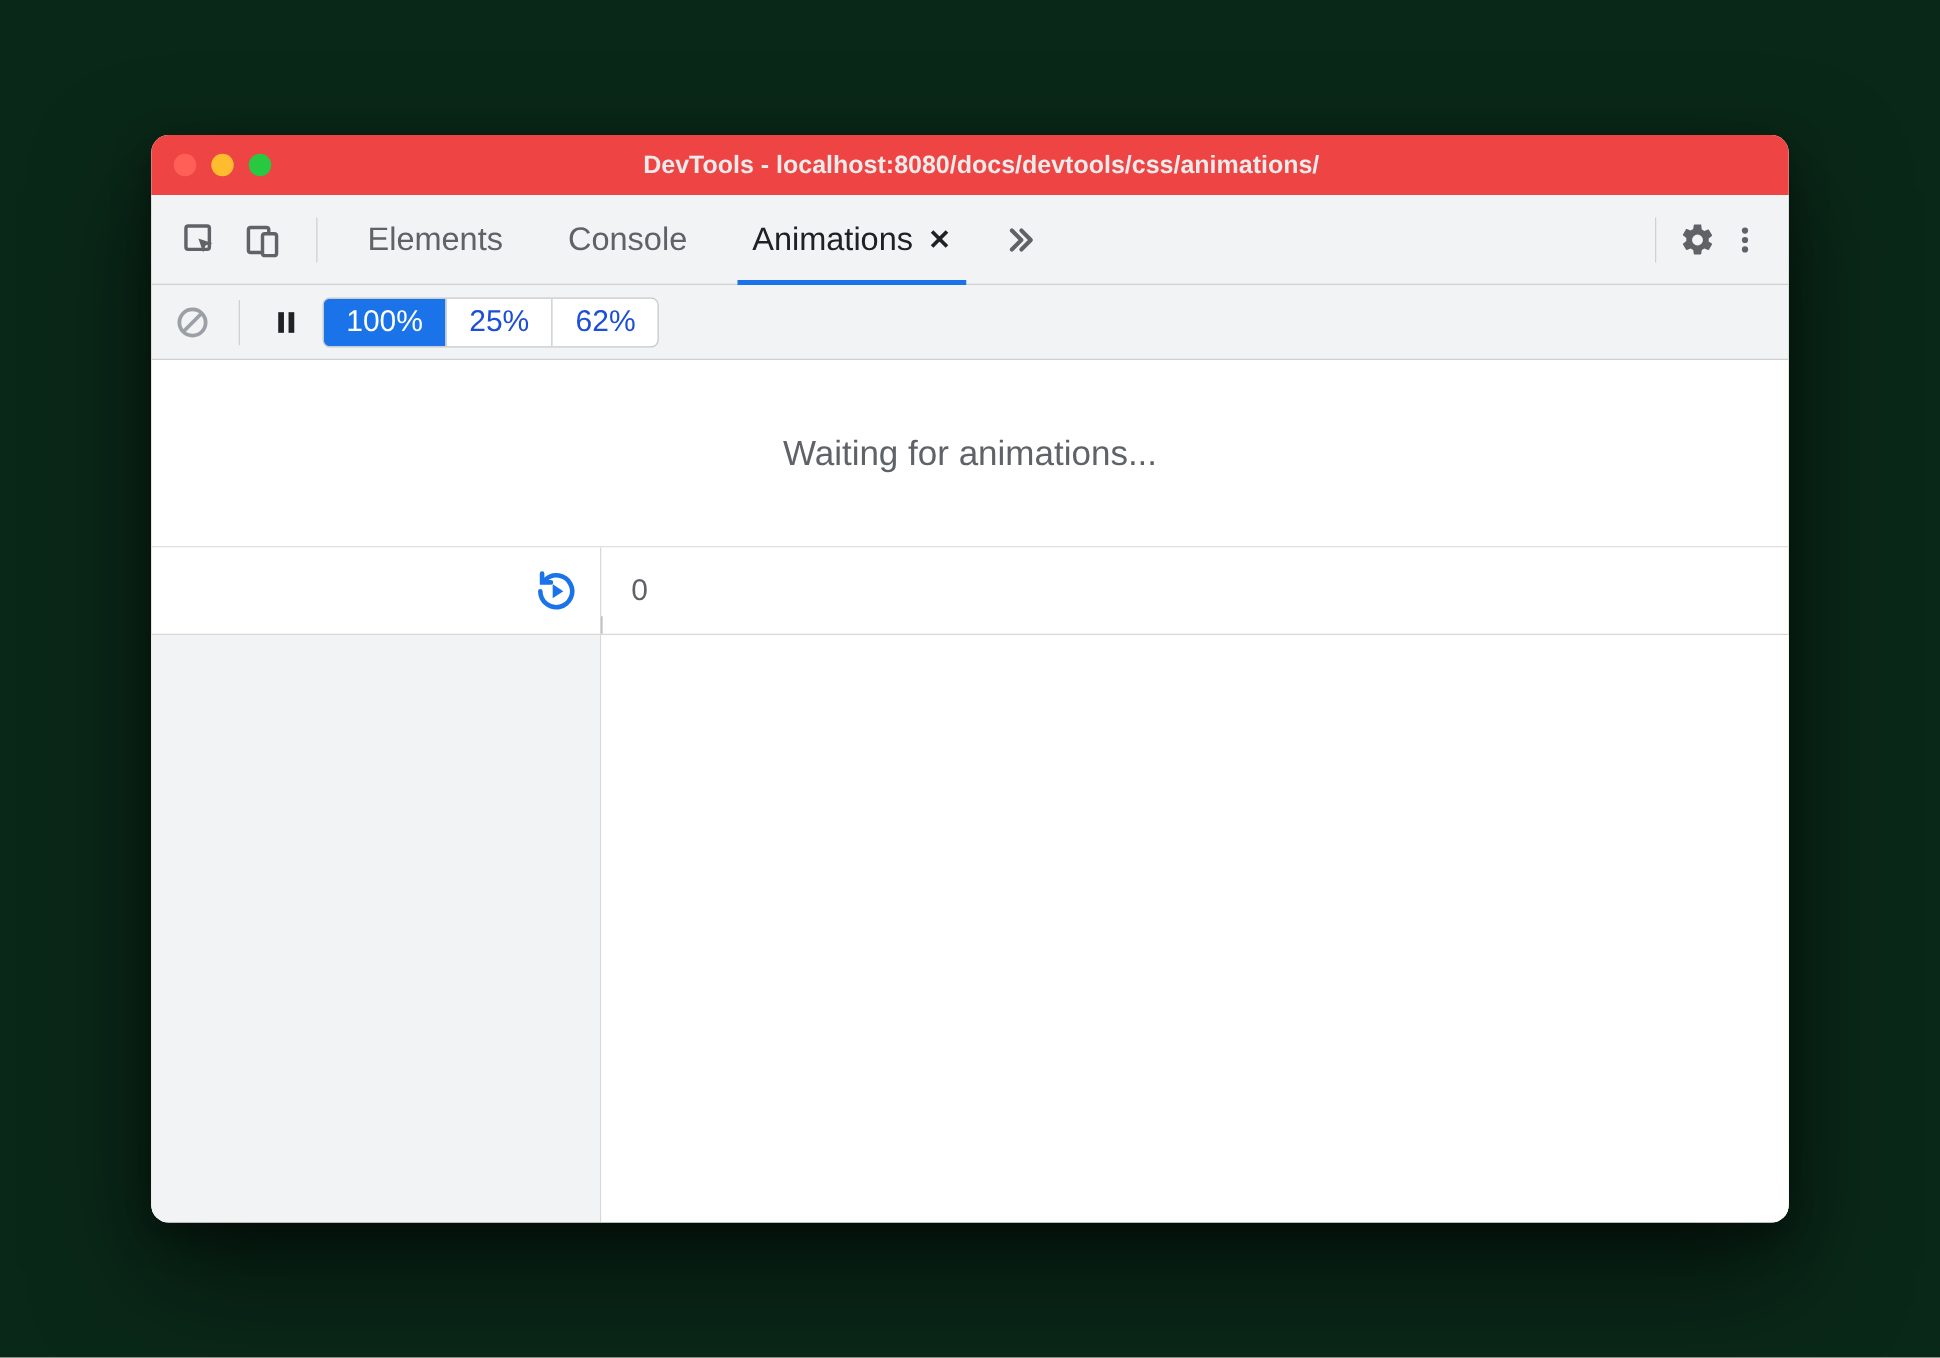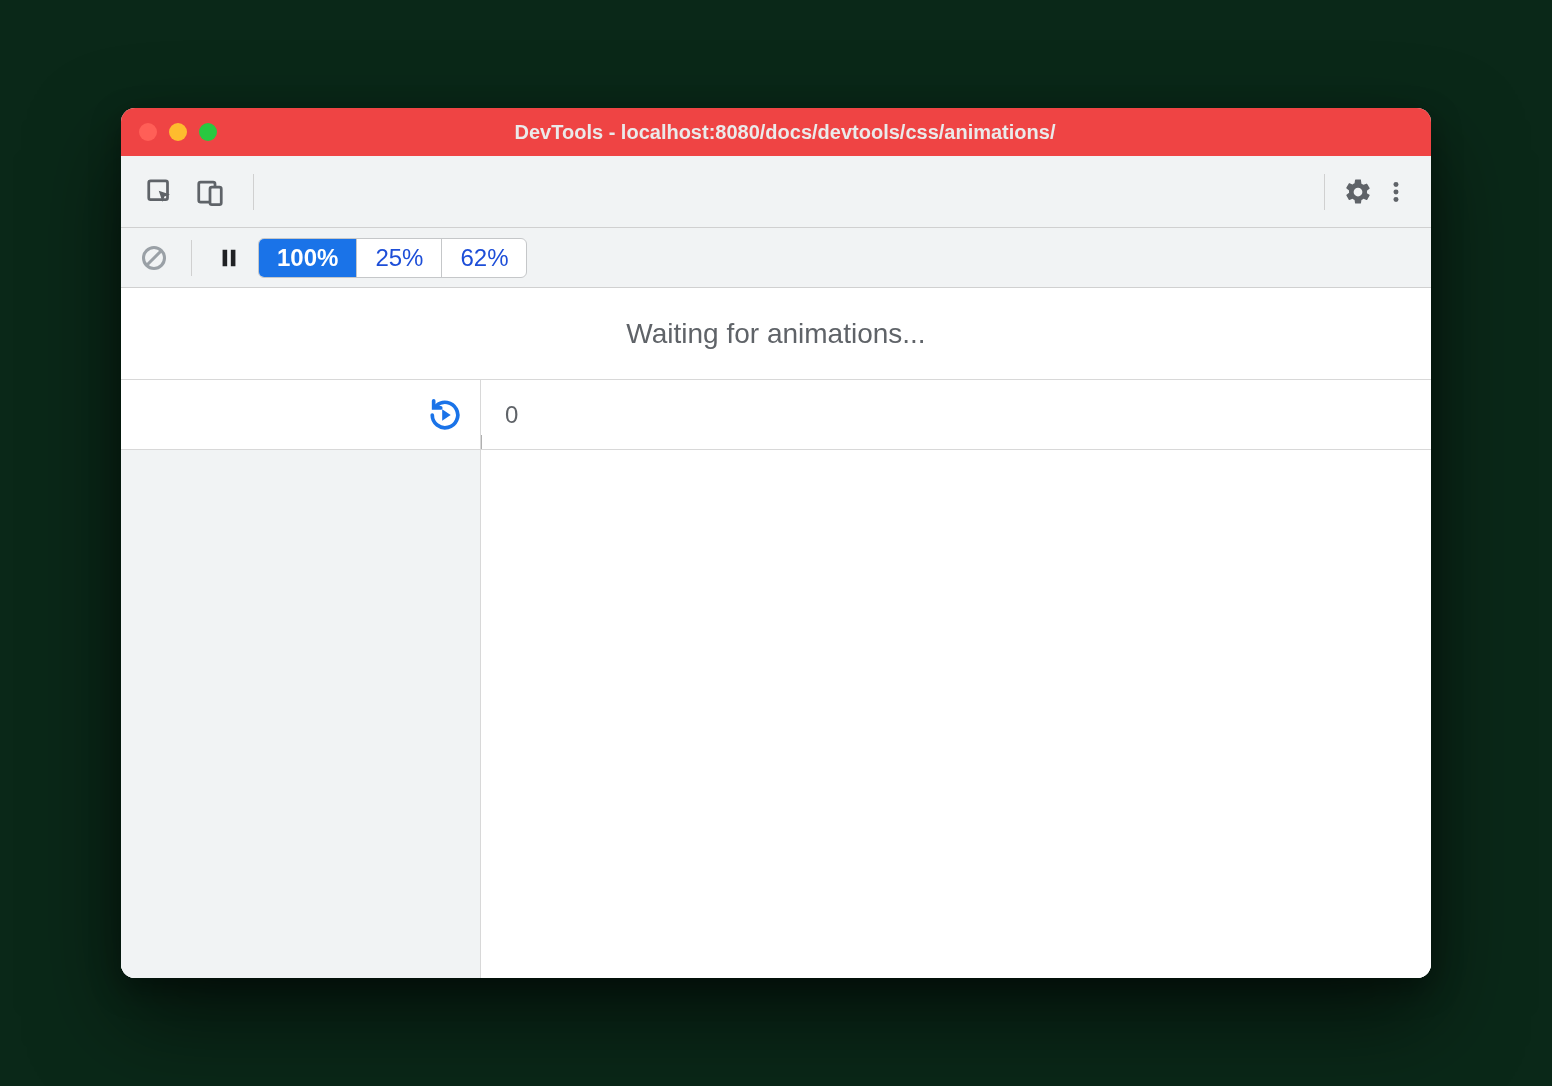--- a/index.html
+++ b/index.html
@@ -136,25 +136,25 @@
     padding: 5px 18px;
     font-size: 24px;
     color: #1d4ed8;
     cursor: pointer;
     border-right: 1px solid #c5c7c9;
   }
   .speed-btn:last-child { border-right: none; }
   .speed-btn.active {
     background:#1a73e8;
     color:#fff;
-    font-weight:700;
+    font-weight:400;
   }
   
   .status {
-    height: 92px;
+    height: 150px;
     display:flex;
     align-items:center;
     justify-content:center;
     font-size: 28px;
     color:#5f6368;
     border-bottom: 1px solid #d8d8d8;
     background:#fff;
     flex-shrink:0;
   }
   
@@ -235,20 +235,40 @@
       </div>
       <div class="icon-btn">
         <svg width="30" height="30" viewBox="0 0 24 24" fill="none" stroke="currentColor" stroke-width="2.2">
           <rect x="3" y="4" width="13" height="16" rx="1.5"></rect>
           <rect x="12" y="8" width="9" height="14" rx="1.5" fill="#f1f3f4"></rect>
         </svg>
       </div>
     </div>
     <div class="vsep"></div>
 
+    <div class="tabs">
+      <div class="tab">
+        <span>Elements</span>
+      </div>
+      <div class="tab">
+        <span>Console</span>
+      </div>
+      <div class="tab active">
+        <span>Animations</span>
+        <span class="tab-close">✕</span>
+      </div>
+      <div class="tab" style="padding:0 16px;">
+        <span>
+          <svg width="26" height="26" viewBox="0 0 24 24" fill="none" stroke="#5f6368" stroke-width="3" stroke-linecap="round" stroke-linejoin="round">
+            <polyline points="6 5 13 12 6 19"></polyline>
+            <polyline points="13 5 20 12 13 19"></polyline>
+          </svg>
+        </span>
+      </div>
+    </div>
 
     <div class="spacer"></div>
 
     <div class="right-icons">
       <div class="vsep"></div>
       <div class="icon-btn">
         <span>
           <svg width="30" height="30" viewBox="0 0 24 24" fill="#5f6368">
             <path d="M19.14,12.94a7.14,7.14,0,0,0,.05-.94,7.14,7.14,0,0,0-.05-.94l2.03-1.58a.5.5,0,0,0,.12-.64l-1.92-3.32a.5.5,0,0,0-.61-.22l-2.39.96a7.03,7.03,0,0,0-1.62-.94l-.36-2.54A.5.5,0,0,0,13.9,2h-3.8a.5.5,0,0,0-.49.42L9.25,4.96a7.03,7.03,0,0,0-1.62.94l-2.39-.96a.5.5,0,0,0-.61.22L2.71,8.48a.5.5,0,0,0,.12.64l2.03,1.58a7.14,7.14,0,0,0-.05.94,7.14,7.14,0,0,0,.05.94L2.83,14.16a.5.5,0,0,0-.12.64l1.92,3.32a.5.5,0,0,0,.61.22l2.39-.96a7.03,7.03,0,0,0,1.62.94l.36,2.54a.5.5,0,0,0,.49.42h3.8a.5.5,0,0,0,.49-.42l.36-2.54a7.03,7.03,0,0,0,1.62-.94l2.39.96a.5.5,0,0,0,.61-.22l1.92-3.32a.5.5,0,0,0-.12-.64ZM12,15.5A3.5,3.5,0,1,1,15.5,12,3.5,3.5,0,0,1,12,15.5Z"></path>
           </svg>

